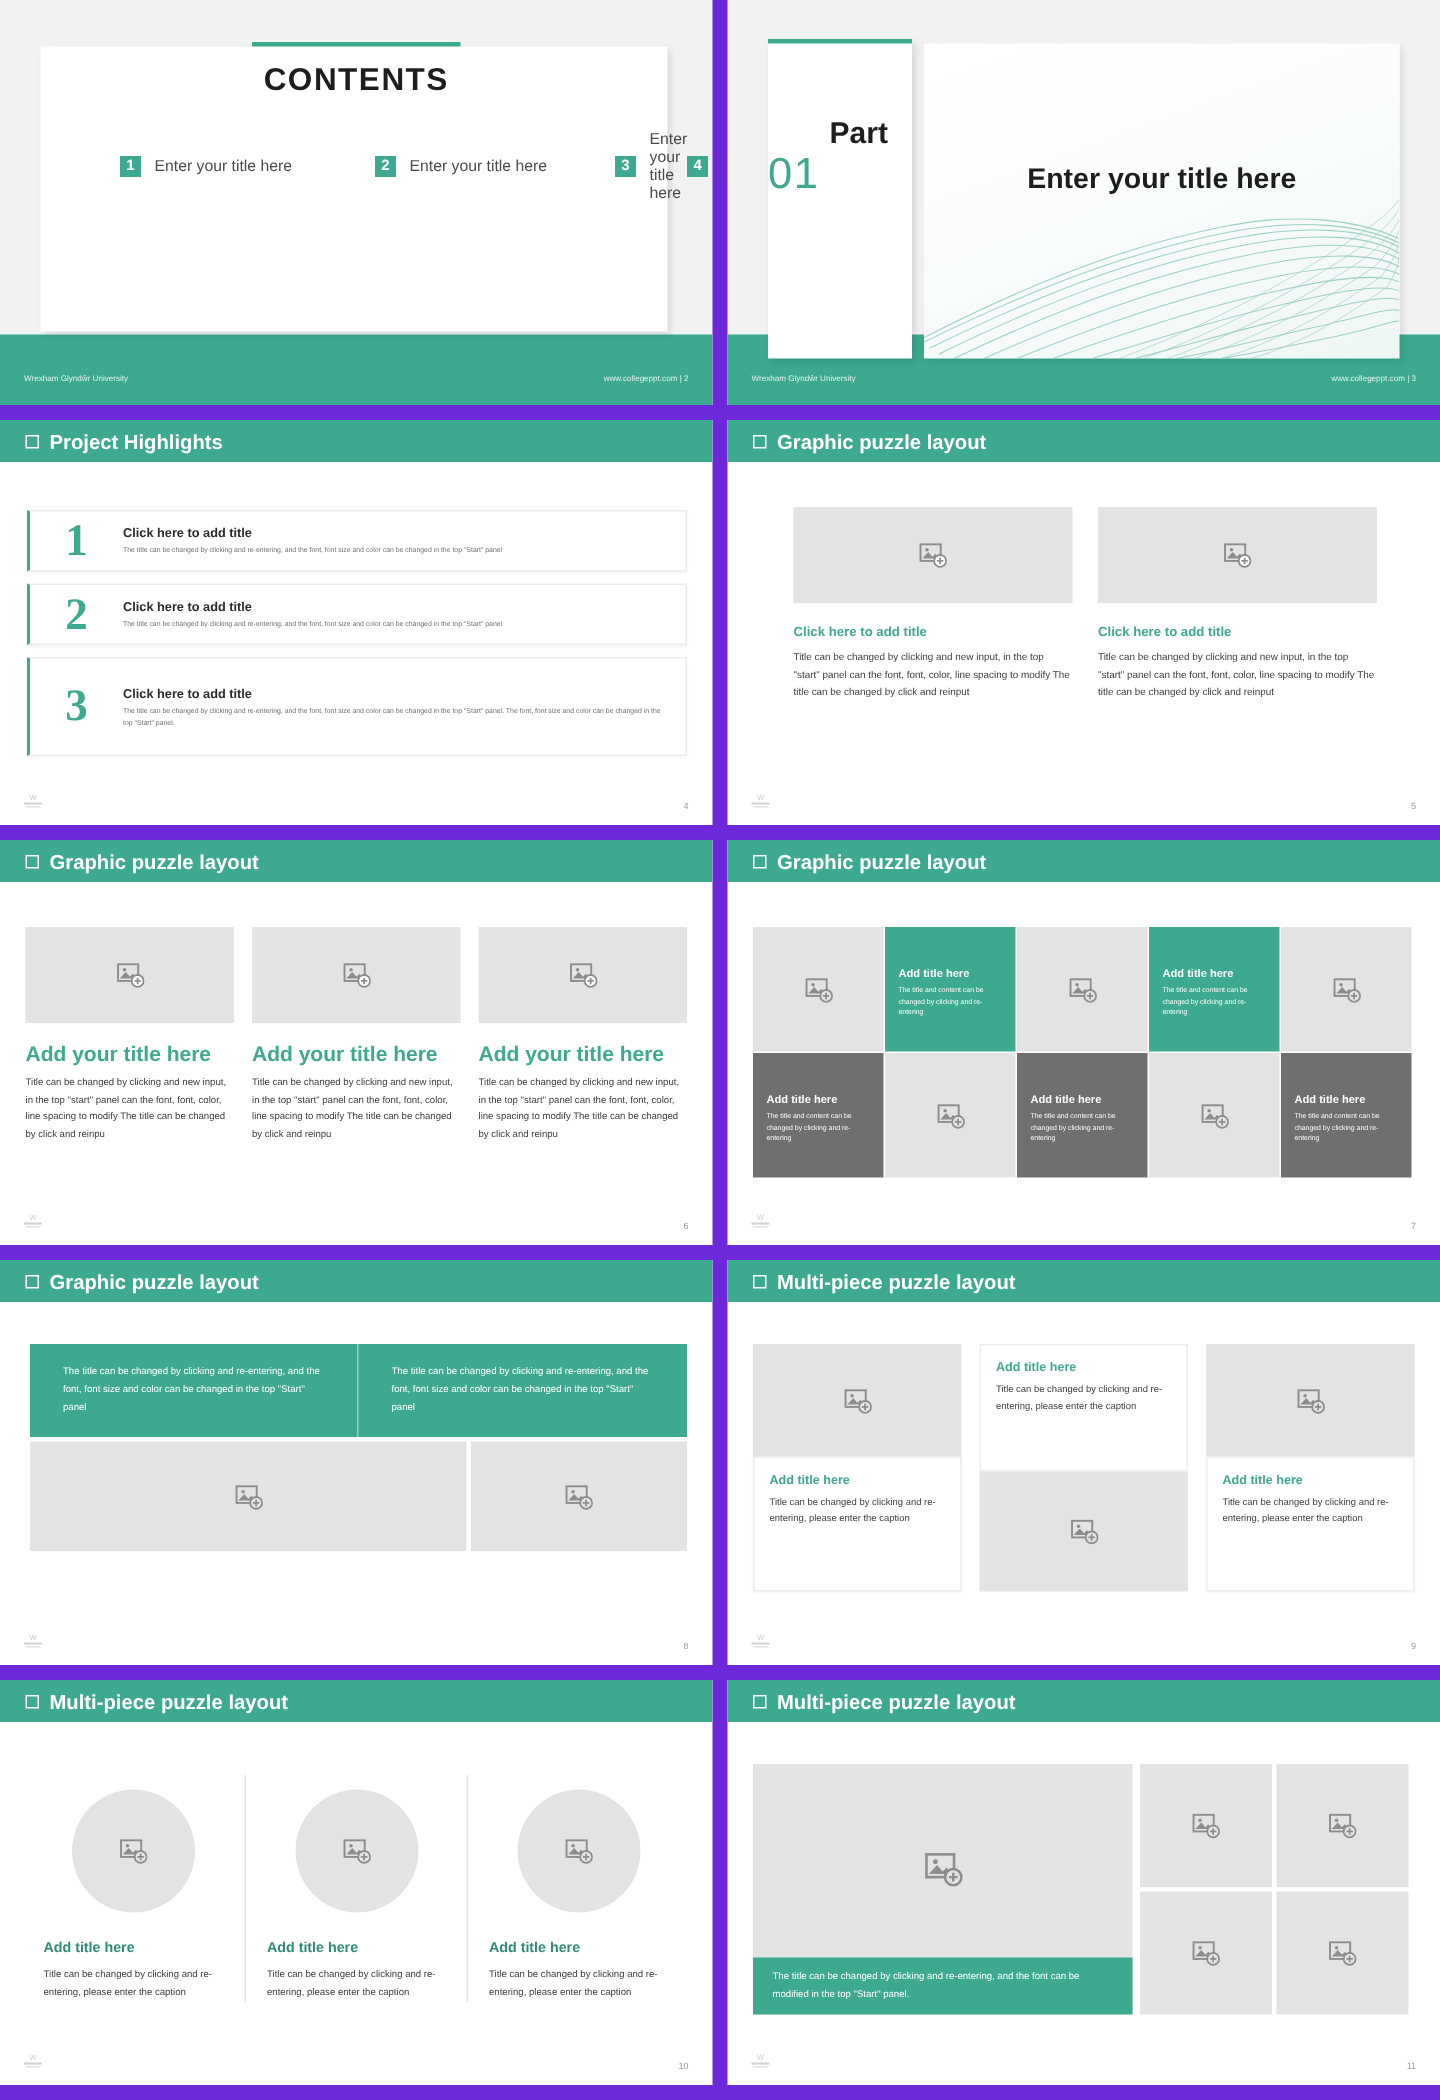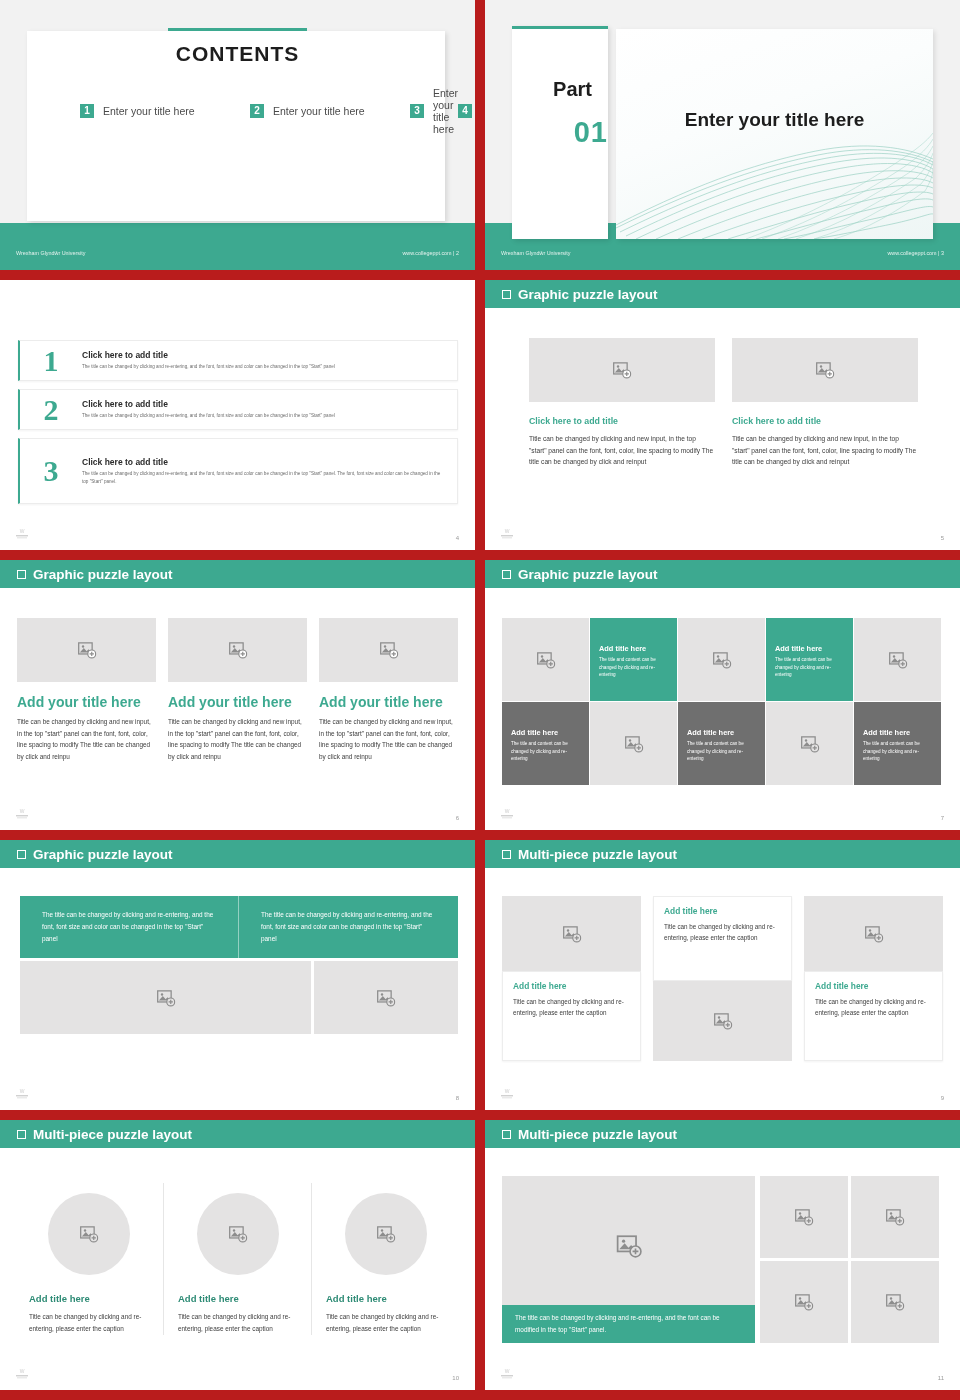--- a/index.html
+++ b/index.html
@@ -1,21 +1,21 @@
 <!DOCTYPE html>
 <html><head>
 <meta charset="utf-8">
 <style>
   * { box-sizing: border-box; margin:0; padding:0; }
   html,body { width:960px; height:1400px; background:#ffffff; }
   body {
     font-family: "Liberation Sans", sans-serif;
     -webkit-font-smoothing: antialiased;
   }
-  .page { position:relative; width:960px; height:1400px; background:#b91c1c; }
+  .page { position:relative; width:960px; height:1400px; background:#6d28d9; }
 
   .grid {
     display:grid;
     grid-template-columns: 475px 475px;
     grid-template-rows: repeat(6, 270px);
     column-gap:10px;
     row-gap:10px;
     padding:0 0 0 0;
   }
   .slide {
@@ -63,22 +63,22 @@
   .s-part .leftcard {
     position:absolute; left:27px; top:26px; width:96px; height:213px;
     background:#fff; box-shadow:2px 2px 5px rgba(0,0,0,.12);
   }
   .s-part .leftcard .bar { position:absolute; left:0; top:0; width:96px; height:3px; background:#3da990; }
   .s-part .part-word {
     position:absolute; left:0; right:0; top:78px; text-align:center;
     font-size:20px; font-weight:bold; color:#1d1d1d;
   }
   .s-part .part-num {
-    position:absolute; left:0; right:0; top:116px; text-align:right;
-    font-size:29px; font-weight:bold; color:#3da990; letter-spacing:1px;
+    position:absolute; left:0; right:0; top:100px; text-align:left;
+    font-size:29px; font-weight:normal; color:#3da990; letter-spacing:1px;
   }
   .s-part .rightcard {
     position:absolute; left:131px; top:29px; width:317px; height:210px;
     background:linear-gradient(160deg,#ffffff 0%,#fbfdfd 40%,#eef6f5 100%);
     box-shadow:2px 2px 5px rgba(0,0,0,.10);
     overflow:hidden;
   }
   .s-part .rtitle {
     position:absolute; left:0; right:0; top:80px; text-align:center;
     font-size:19px; font-weight:bold; color:#1d1d1d;
@@ -276,20 +276,24 @@
 
       <div style="position:absolute;left:16px;bottom:14px;font-size:5.4px;color:#e4f2ee;">Wrexham Glyndŵr University</div>
       <div style="position:absolute;right:16px;bottom:14px;font-size:5.4px;color:#e4f2ee;">
         <span>www.collegeppt.com</span>
         <span>|</span>
         <span>3</span>
       </div>
     </div>
 
     <div class="slide">
+      <div class="c-head">
+        <span class="sq"></span>
+        <span class="ht">Project Highlights</span>
+      </div>
       <div class="c-body">
         <div class="hl-row" style="top:32px;height:41px;">
           <div class="hl-num">1</div>
           <div class="hl-txt">
             <div class="hl-title">Click here to add title</div>
             <div class="hl-desc">The title can be changed by clicking and re-entering, and the font, font size and color can be changed in the top "Start" panel</div>
           </div>
         </div>
         <div class="hl-row" style="top:81px;height:41px;">
           <div class="hl-num">2</div>

